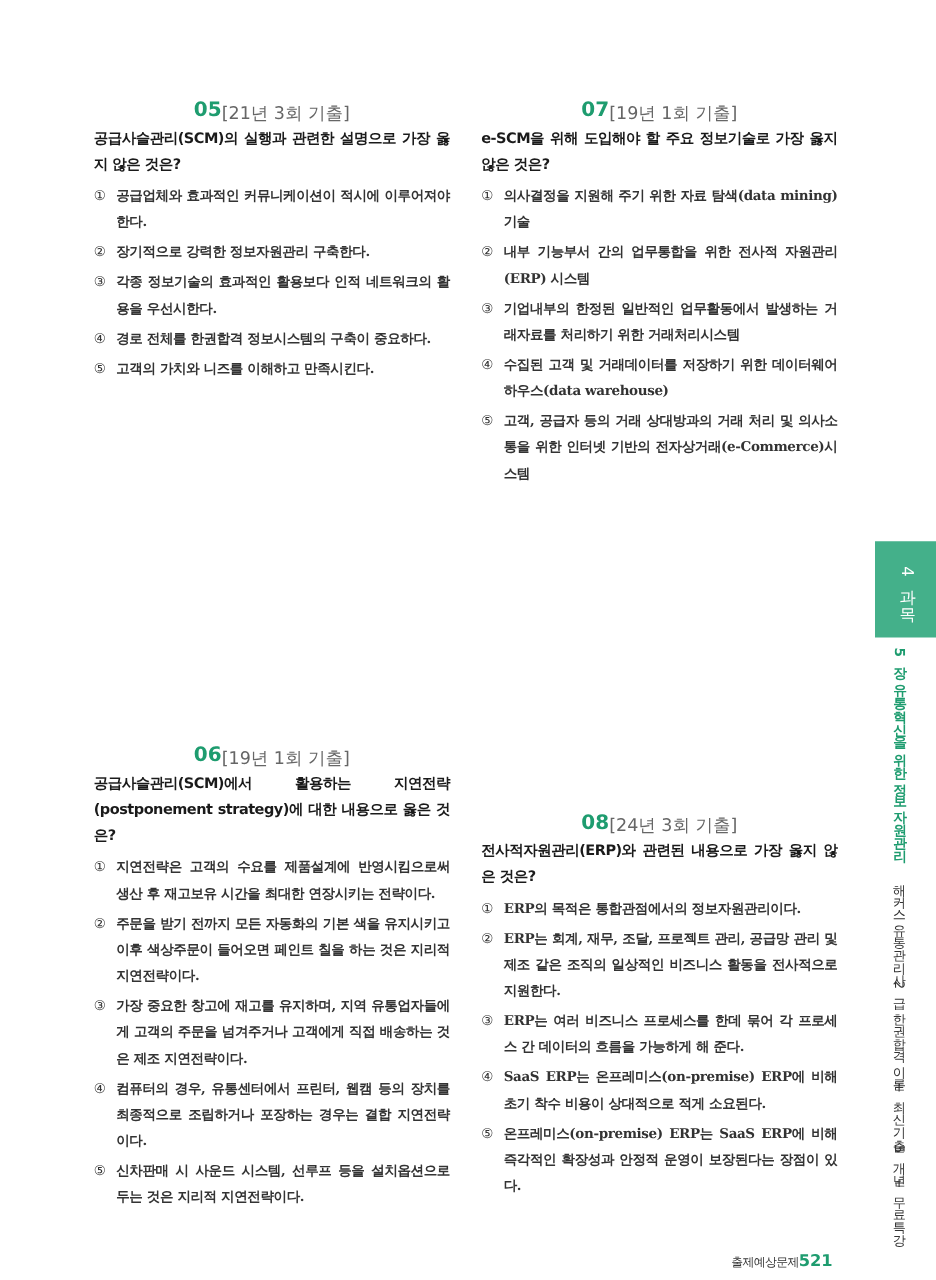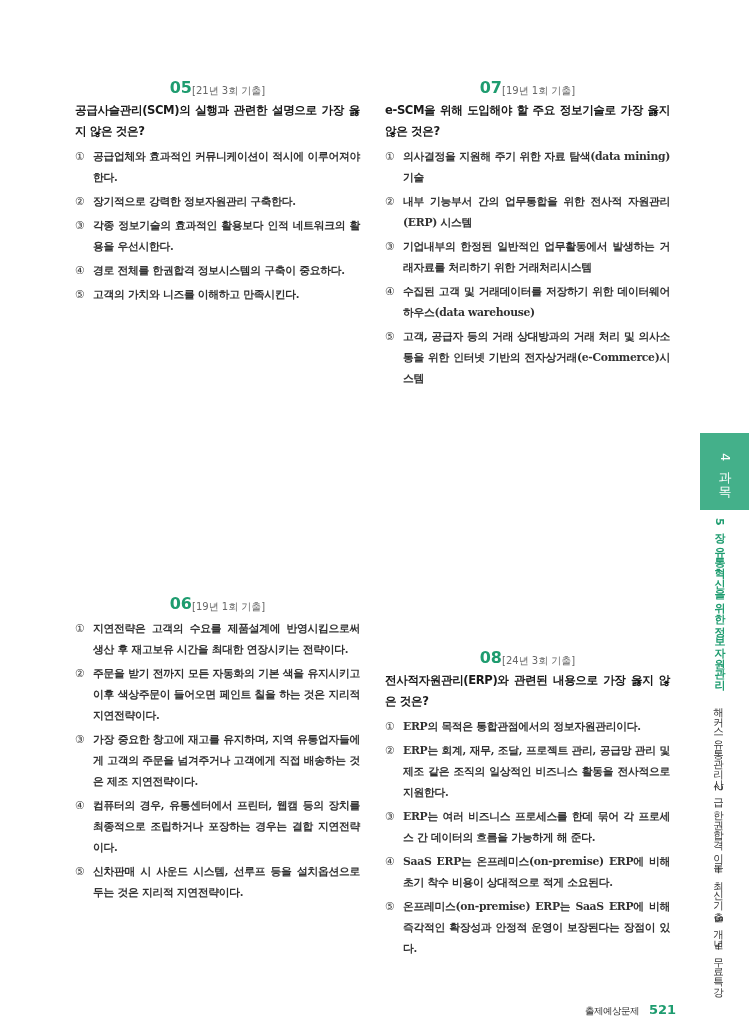--- a/index.html
+++ b/index.html
@@ -7,21 +7,21 @@
       width: 749px; height: 1024px; background: #ffffff; position: relative; overflow: hidden;
       font-family: "DejaVu Serif", "Liberation Serif", serif; color: #2a2a2a;
     }
     .col { position: absolute; width: 285px; }
     .qhead { display: flex; justify-content: center; align-items: flex-end; height: 20px; }
     .qnum {
       font-family: "DejaVu Sans", "Liberation Sans", sans-serif; font-weight: bold;
       font-size: 16px; color: #1e9c6f; letter-spacing: 0px; line-height: 20px;
     }
     .qsrc {
-      font-family: "DejaVu Sans", "Liberation Sans", sans-serif; font-size: 10px; color: #666; line-height: 14px;
+      font-family: "DejaVu Sans", "Liberation Sans", sans-serif; font-size: 14px; color: #666; line-height: 14px;
     }
     .qtitle {
       font-family: "DejaVu Sans", "Liberation Sans", sans-serif; font-weight: bold;
       font-size: 11.6px; line-height: 21px; color: #1a1a1a; margin-top: 2px; text-align: justify;
       letter-spacing: -0.4px;
     }
     .opts { margin-top: 4px; }
     .opt {
       display: flex; font-size: 10.8px; line-height: 21px; margin-bottom: 3px; color: #333;
       letter-spacing: -0.3px;
@@ -41,21 +41,21 @@
       position: absolute; left: 711px; top: 518px; writing-mode: vertical-rl;
       font-family: "DejaVu Sans", "Liberation Sans", sans-serif; font-weight: bold; font-size: 11px;
       color: #1e9c6f; letter-spacing: -0.5px;
     }
     .side-book {
       position: absolute; left: 712px; top: 700px; writing-mode: vertical-rl;
       font-family: "DejaVu Sans", "Liberation Sans", sans-serif; font-size: 10.5px; color: #333;
       letter-spacing: -0.6px;
     }
     .footer {
-      position: absolute; left: 585px; top: 976px; display: flex; align-items: baseline; gap: 10px;
+      position: absolute; left: 585px; top: 976px; display: flex; align-items: baseline; 
     }
     .footer .flabel {
       font-family: "DejaVu Sans", "Liberation Sans", sans-serif; font-size: 9.5px; color: #333; letter-spacing: -0.5px;
     }
     .footer .fnum {
       font-family: "DejaVu Sans", "Liberation Sans", sans-serif; font-weight: bold; font-size: 13px; color: #1e9c6f; margin-top: 26px;
     }
   </style>
 </head>
 <body>
@@ -88,20 +88,21 @@
         <span class="tx">고객의 가치와 니즈를 이해하고 만족시킨다.</span>
       </div>
   </div>
 </div>
 
 <div class="col" style="left:75px; top:594px;">
   <div class="qhead">
     <span class="qnum">06</span>
     <span class="qsrc">[19년 1회 기출]</span>
   </div>
+  <div class="qtitle">공급사슬관리(SCM)에서 활용하는 지연전략(postponement strategy)에 대한 내용으로 옳은 것은?</div>
   <div class="opts">
     <div class="opt">
         <span class="mk">①</span>
         <span class="tx">지연전략은 고객의 수요를 제품설계에 반영시킴으로써 생산 후 재고보유 시간을 최대한 연장시키는 전략이다.</span>
       </div>
     <div class="opt">
         <span class="mk">②</span>
         <span class="tx">주문을 받기 전까지 모든 자동화의 기본 색을 유지시키고 이후 색상주문이 들어오면 페인트 칠을 하는 것은 지리적 지연전략이다.</span>
       </div>
     <div class="opt">

